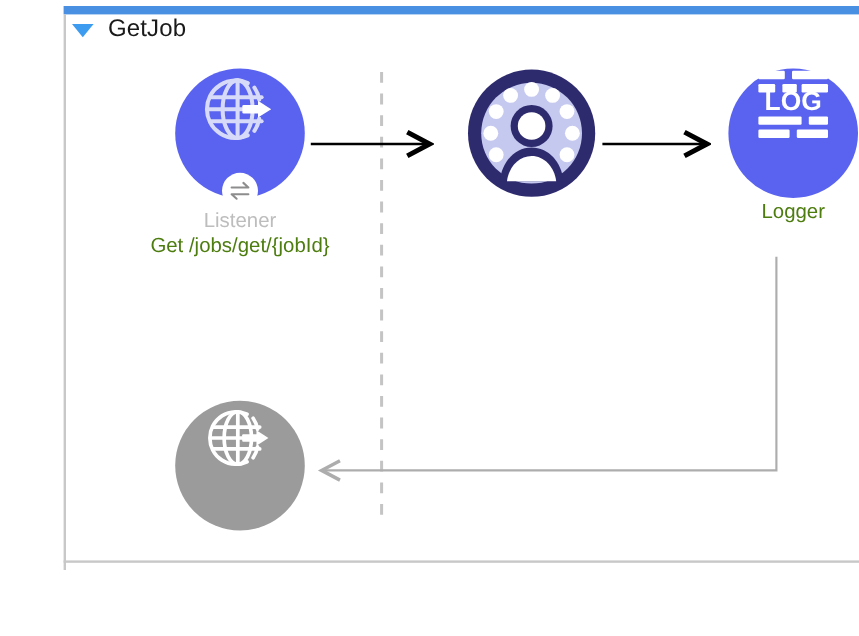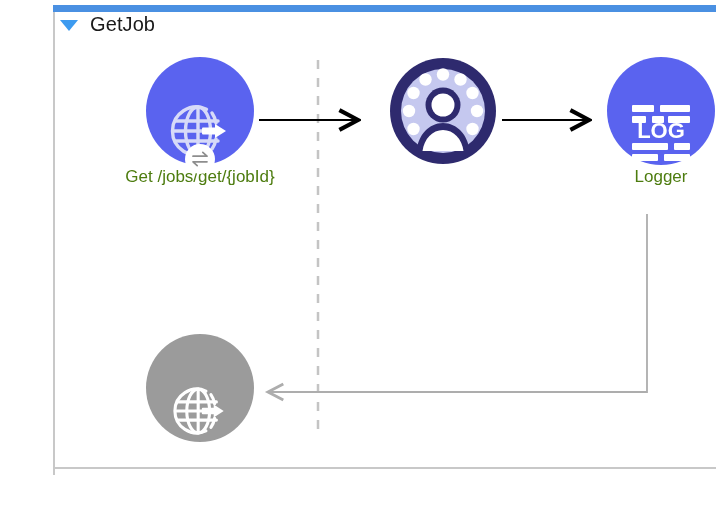--- a/index.html
+++ b/index.html
@@ -131,21 +131,21 @@
     width: 150px;
     text-align: center;
   }
   .circle {
     width: 108px;
     height: 108px;
     border-radius: 50%;
     margin: 0 auto;
     position: relative;
     display: flex;
-    align-items: flex-end;
+    align-items: flex-start;
     justify-content: center;
   }
   .circle-blue { background: #5a63ef; }
   .circle-gray { background: #9b9b9b; }
   .circle-plain { background: transparent; }
 
   .badge {
     position: absolute;
     bottom: -9px;
     left: 50%;
@@ -242,20 +242,21 @@
         </svg>
         <div class="badge">
           <svg width="20" height="20" viewBox="0 0 20 20">
             <g stroke="#8d8d8d" stroke-width="1.7" fill="none" stroke-linecap="round" stroke-linejoin="round">
               <path d="M3,7.2 L17,7.2 L12.8,3.4"></path>
               <path d="M17,12.8 L3,12.8 L7.2,16.6"></path>
             </g>
           </svg>
         </div>
       </div>
+      <div class="lbl-type">Listener</div>
       <div class="lbl-name">Get /jobs/get/{jobId}</div>
     </div>
 
     <div class="node" id="node-getjob">
       <div class="circle circle-plain">
         <svg width="108" height="108" viewBox="0 0 108 108">
           <circle cx="54" cy="54" r="53" fill="#2e2a6e"></circle>
           <circle cx="54" cy="54" r="42" fill="#c5c8ef"></circle>
           <g fill="#ffffff">
             <circle cx="54" cy="17.5" r="6.2"></circle>

